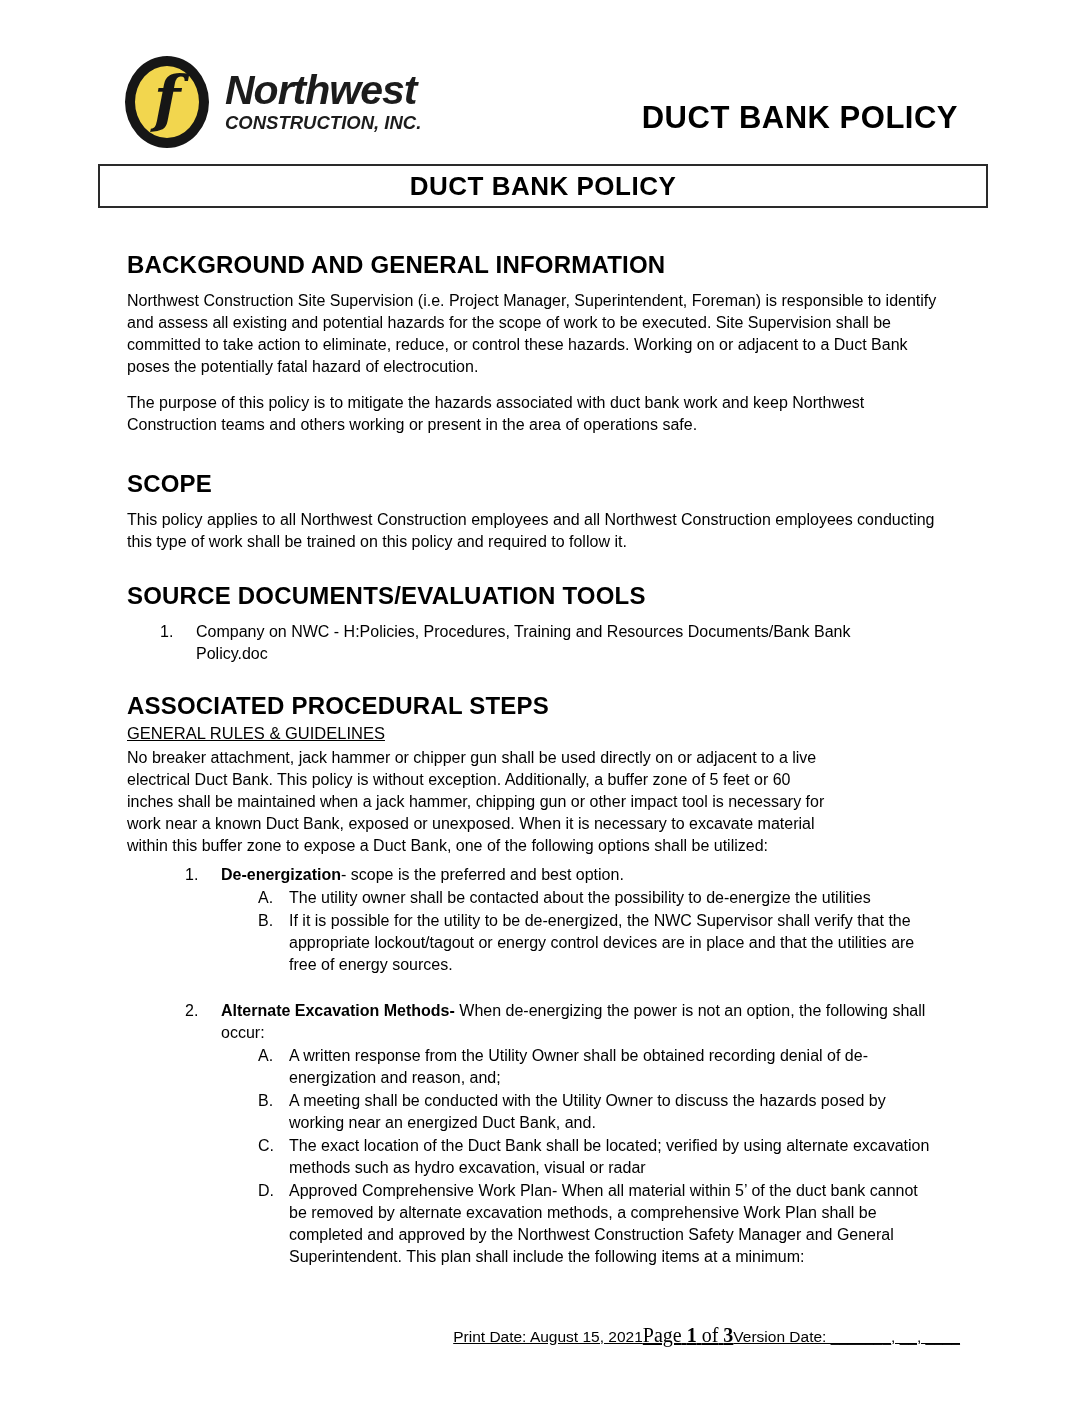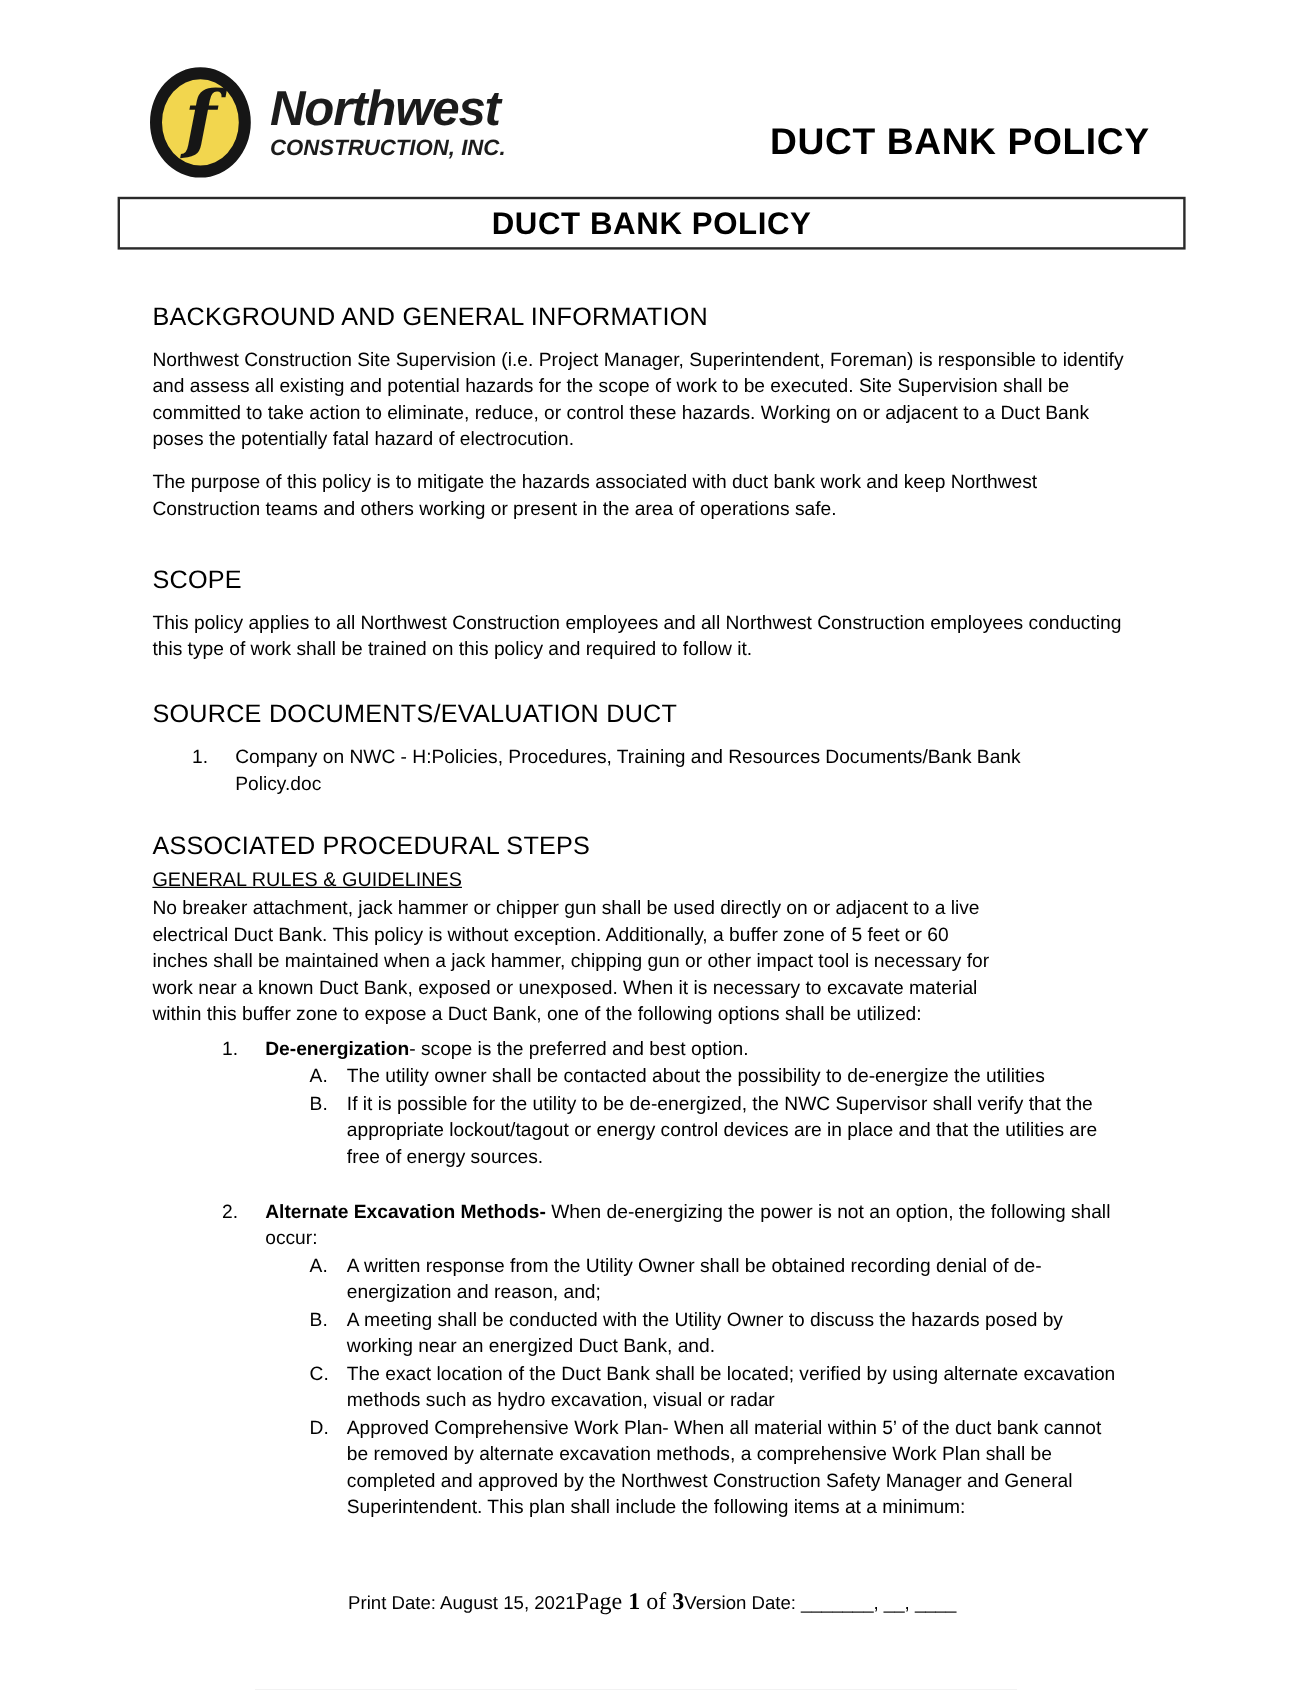--- a/index.html
+++ b/index.html
@@ -68,22 +68,22 @@
     border: 2px solid #2a2a2a;
     height: 44px;
     display: flex; align-items: center; justify-content: center;
     font-size: 26px;
     font-weight: bold;
     letter-spacing: 0.5px;
   }
   
   .content { padding: 0 135px 0 127px; font-size: 16px; line-height: 22px; }
   .sec-heading {
-    font-size: 21px;
-    font-weight: normal;
+    font-size: 24px;
+    font-weight: bold;
     letter-spacing: 0.2px;
     line-height: 24px;
   }
   .h-background { margin-top: 45px; }
   .p-background { margin-top: 13px; max-width: 826px; }
   .h-purpose    { margin-top: 42px; }
   .p-purpose    { margin-top: 14px; max-width: 820px; }
   .h-scope      { margin-top: 36px; }
   .p-scope      { margin-top: 13px; max-width: 822px; }
   .h-source     { margin-top: 31px; }
@@ -101,23 +101,24 @@
   .sub-letter   { width: 31px; flex: none; }
   .sub-text     { max-width: 642px; }
   .bold         { font-weight: bold; }
   
   .footer {
     position: absolute;
     top: 1324px;
     left: 127px;
     right: 128px;
     display: flex;
-    justify-content: center;
+    justify-content: flex-end;
     align-items: baseline;
     font-size: 15.5px;
+    text-decoration: underline;
   }
   .page-field { font-family: "Liberation Serif", serif; font-size: 20px; }
   .page-field .num { font-weight: bold; }
 </style>
 </head>
 <body>
 
 <div class="page">
 
   <div class="header-row">
@@ -140,21 +141,21 @@
   <div class="content">
 
     <div class="sec-heading h-background">BACKGROUND AND GENERAL INFORMATION</div>
     <div class="p-background">Northwest Construction Site Supervision (i.e. Project Manager, Superintendent, Foreman) is responsible to identify and assess all existing and potential hazards for the scope of work to be executed.  Site Supervision shall be committed to take action to eliminate, reduce, or control these hazards.  Working on or adjacent to a Duct Bank poses the potentially fatal hazard of electrocution.</div>
 
     <div class="p-purpose">The purpose of this policy is to mitigate the hazards associated with duct bank work and  keep Northwest Construction teams and others working or present in the area of operations safe.</div>
 
     <div class="sec-heading h-scope">SCOPE</div>
     <div class="p-scope">This policy applies to all Northwest Construction employees and all Northwest Construction employees conducting this type of work shall be trained on this policy and required to follow it.</div>
 
-    <div class="sec-heading h-source">SOURCE DOCUMENTS/EVALUATION DUCT</div>
+    <div class="sec-heading h-source">SOURCE DOCUMENTS/EVALUATION TOOLS</div>
     <div class="src-row">
       <span class="src-num">1.</span>
       <span class="src-text">Company on NWC - H:Policies, Procedures, Training and Resources Documents/Bank Bank Policy.doc</span>
     </div>
 
     <div class="sec-heading h-procedural">ASSOCIATED PROCEDURAL STEPS</div>
     <div class="sub-heading">GENERAL RULES &amp; GUIDELINES</div>
     <div class="p-intro">No breaker attachment, jack hammer or chipper gun shall be used directly on or adjacent to a live electrical Duct Bank. This policy is without exception. Additionally, a buffer zone of 5 feet or 60 inches shall be maintained when a jack hammer, chipping gun or other impact tool is necessary for work near a known Duct Bank, exposed or unexposed. When it is necessary to excavate material within this buffer zone to expose a Duct Bank, one of the following options shall be utilized:</div>
 
     <div class="opt-row">

